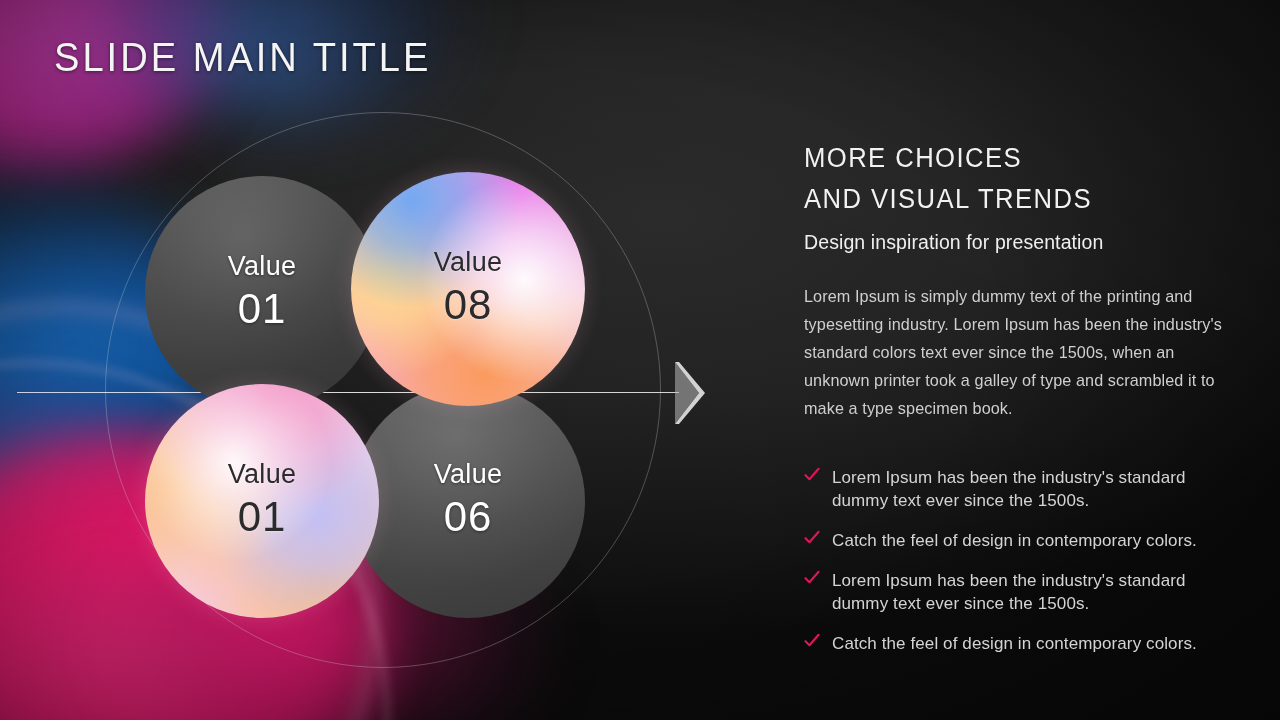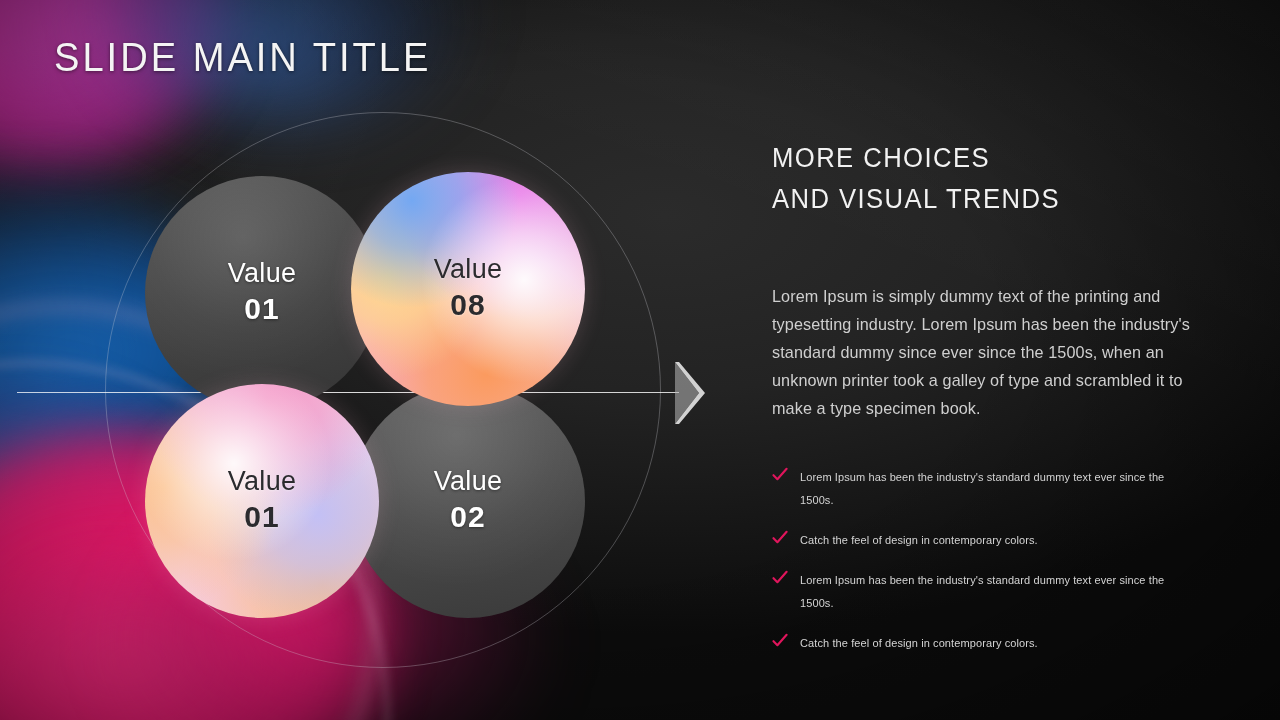--- a/index.html
+++ b/index.html
@@ -142,22 +142,22 @@
     align-items:center;
     justify-content:center;
   }
   .node .cap {
     font-size:27px;
     font-weight:400;
     letter-spacing:0.3px;
     line-height:1.18;
   }
   .node .num {
-    font-size:30px;
-    font-weight:700;
+    font-size:42px;
+    font-weight:400;
     letter-spacing:1px;
     line-height:1.24;
   }
 
   
   .node-dark {
     background:
       radial-gradient(circle at 42% 26%, rgba(255,255,255,0.13) 0%, rgba(255,255,255,0.03) 42%, rgba(255,255,255,0) 66%),
       linear-gradient(165deg, #565656 0%, #4a4a4a 38%, #3e3e3e 70%, #343434 100%);
     color:#ffffff;
@@ -197,21 +197,21 @@
       radial-gradient(circle at 52% 6%, #f49ac8 0%, rgba(244,154,200,0.7) 22%, rgba(244,154,200,0) 48%),
       radial-gradient(circle at 8% 44%, #fcc28e 0%, rgba(252,194,142,0.68) 22%, rgba(252,194,142,0) 48%),
       radial-gradient(circle at 74% 56%, #c3c0f5 0%, rgba(195,192,245,0.68) 24%, rgba(195,192,245,0) 52%),
       radial-gradient(circle at 76% 86%, #f9bb84 0%, rgba(249,187,132,0.6) 24%, rgba(249,187,132,0) 52%),
       radial-gradient(circle at 30% 88%, #f7cbe0 0%, rgba(247,203,224,0.5) 30%, rgba(247,203,224,0) 58%),
       radial-gradient(circle at 50% 50%, #f7e3ef 0%, #f2d8ea 55%, #ecd0e6 100%);
     box-shadow:0 0 22px rgba(255,190,210,0.18);
   }
 
   
-  .content { position:absolute; left:772px; top:0; width:470px; height:720px; }
+  .content { position:absolute; left:804px; top:0; width:470px; height:720px; }
 
   .heading {
     position:absolute; left:0; top:138px;
     font-size:27px;
     font-weight:300;
     letter-spacing:1.5px;
     line-height:1.52;
     color:#f2f2f2;
     text-transform:uppercase;
     transform:scaleX(0.95);
@@ -232,21 +232,21 @@
     line-height:28px;
     color:#cfcfcf;
     letter-spacing:0.1px;
   }
 
   .bullets { position:absolute; left:0; top:466px; width:400px; }
   .bullet {
     position:relative;
     padding-left:28px;
     margin-bottom:17px;
-    font-size:11px;
+    font-size:17px;
     font-weight:300;
     line-height:23px;
     color:#d4d4d4;
     letter-spacing:0.1px;
   }
   .bullet:last-child { margin-bottom:0; }
   .check {
     position:absolute; left:0; top:1px;
     width:16px; height:16px;
   }
@@ -282,21 +282,21 @@
       <polygon points="6,4 6,66 30,35" fill="#b8b8b8" opacity="0.55"></polygon>
     </svg>
 
     <div class="node node-dark" id="node-01">
       <div class="cap">Value</div>
       <div class="num">01</div>
     </div>
 
     <div class="node node-dark" id="node-04">
       <div class="cap">Value</div>
-      <div class="num">02</div>
+      <div class="num">06</div>
     </div>
 
     <div class="node node-bright" id="node-02">
       <div class="cap">Value</div>
       <div class="num">08</div>
     </div>
 
     <div class="node node-bright" id="node-03">
       <div class="cap">Value</div>
       <div class="num">01</div>
@@ -304,22 +304,23 @@
 
   </div>
 
   <div class="content">
 
     <div class="heading">
       <div>MORE CHOICES</div>
       <div>AND VISUAL TRENDS</div>
     </div>
 
-
-    <div class="body-copy">Lorem Ipsum is simply dummy text of the printing and typesetting industry. Lorem Ipsum has been the industry's standard dummy since ever since the 1500s, when an unknown printer took a galley of type and scrambled it to make a type specimen book.</div>
+    <div class="subheading">Design inspiration for presentation</div>
+
+    <div class="body-copy">Lorem Ipsum is simply dummy text of the printing and typesetting industry. Lorem Ipsum has been the industry's standard colors text ever since the 1500s, when an unknown printer took a galley of type and scrambled it to make a type specimen book.</div>
 
     <div class="bullets">
 
       <div class="bullet">
         <svg class="check" viewBox="0 0 16 16">
           <path d="M1.5 8.2 L5.4 12.2 L14.6 1.8" fill="none" stroke="#e0155c" stroke-width="2.1" stroke-linecap="round" stroke-linejoin="round"></path>
         </svg>
         <span>Lorem Ipsum has been the industry's standard dummy text ever since the 1500s.</span>
       </div>
 

